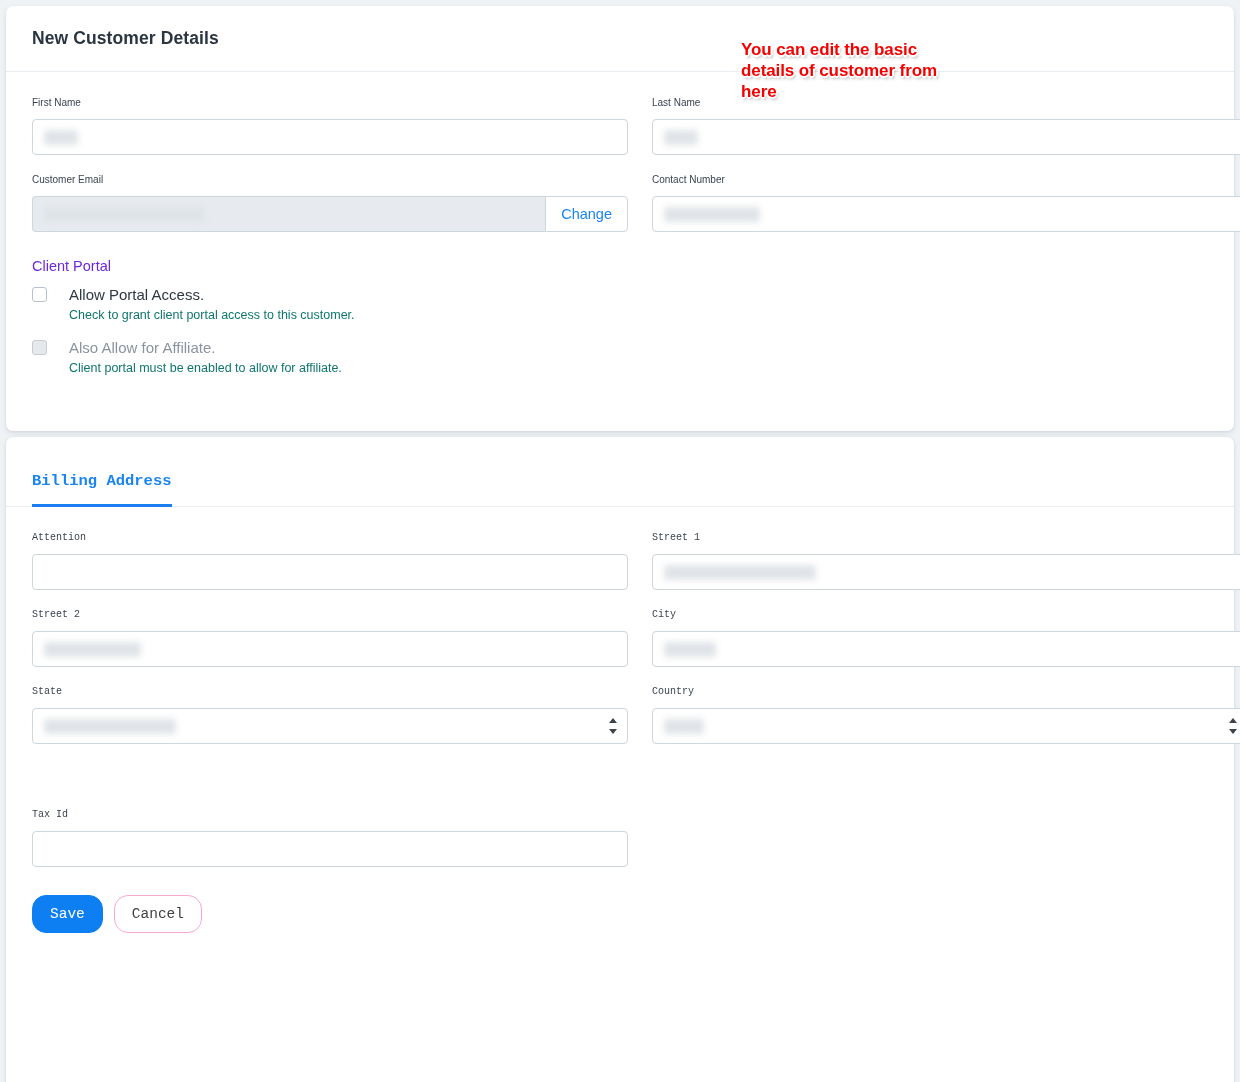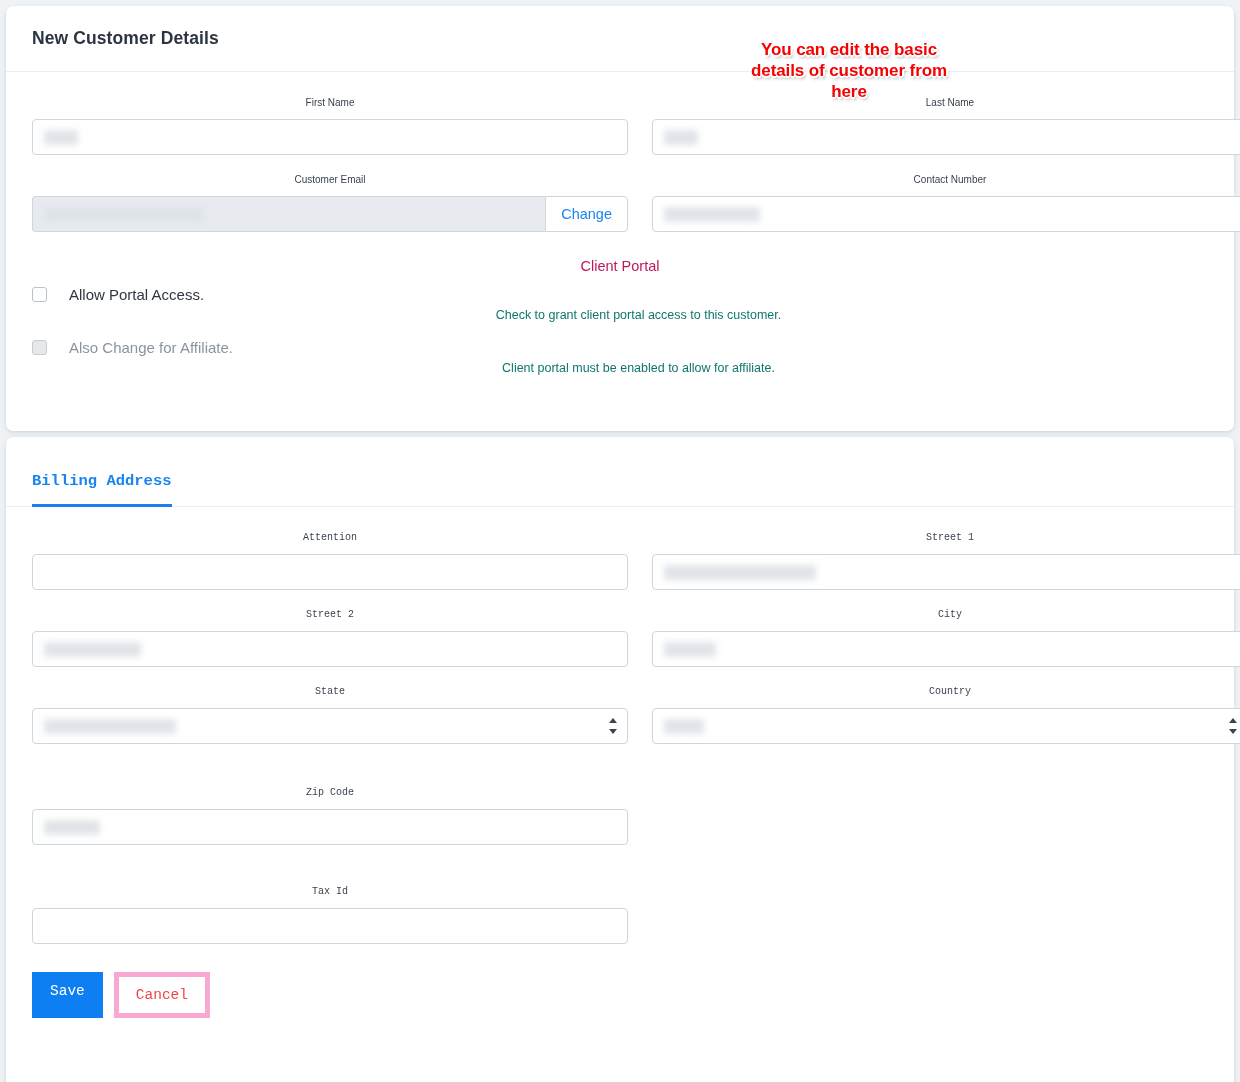--- a/index.html
+++ b/index.html
@@ -12,21 +12,20 @@
     font-family: "Liberation Sans", sans-serif;
     -webkit-font-smoothing: antialiased;
   }
 
   .page {
     position: relative;
     width: 1240px;
     height: 1082px;
     background: #eff3f6;
     overflow: hidden;
-    text-align: center;
   }
 
   
   .card {
     position: absolute;
     left: 6px;
     width: 1228px;
     background: #ffffff;
     border-radius: 7px;
     box-shadow: 0 1px 3px rgba(20,40,60,.10), 0 3px 9px rgba(20,40,60,.055);
@@ -131,21 +130,21 @@
     width: 0; height: 0;
     border-left: 4.5px solid transparent;
     border-right: 4.5px solid transparent;
   }
   .sel-arrows i.up { border-bottom: 5px solid #3c434b; }
   .sel-arrows i.dn { border-top: 5px solid #3c434b; }
 
   
   .portal-head {
     font-size: 14.5px;
-    color: #be185d;
+    color: #6d28d9;
     margin: 2px 0 10px 0;
   }
   .chk-row { display: flex; align-items: flex-start; margin-bottom: 2px; margin-top: 8px; }
   .chk {
     width: 15px; height: 15px;
     border: 1px solid #b9c2cc;
     border-radius: 3px;
     background: #fff;
     margin-top: 3px;
     flex: 0 0 auto;
@@ -190,27 +189,27 @@
     position: absolute;
     left: 0; right: 22px; bottom: -1px;
     height: 3px;
     background: #1a7df0;
   }
 
   
   .btn-row { display: flex; gap: 11px; padding: 12px 0 0 0; }
   .btn {
     font-size: 14.5px;
-    border-radius: 0;
+    border-radius: 14px;
     padding: 9px 17px;
     cursor: pointer;
     line-height: 18px;
   }
   .btn-primary { background: #0d7ff2; color: #fff; border: 1px solid #0d7ff2; font-weight: normal; }
-  .btn-default { background: #fff; color: #ef4444; border: 5px solid #f9a8d4; }
+  .btn-default { background: #fff; color: #404040; border: 1px solid #f9a8d4; }
 
   
   .annot {
     position: absolute;
     left: 741px;
     top: 39px;
     width: 216px;
     font-size: 17px;
     font-weight: bold;
     line-height: 21px;
@@ -278,21 +277,21 @@
         <div class="portal-head">Client Portal</div>
 
         <div class="chk-row">
           <span class="chk"></span>
           <span class="chk-label">Allow Portal Access.</span>
         </div>
         <div class="chk-help">Check to grant client portal access to this customer.</div>
 
         <div class="chk-row">
           <span class="chk disabled"></span>
-          <span class="chk-label muted">Also Change for Affiliate.</span>
+          <span class="chk-label muted">Also Allow for Affiliate.</span>
         </div>
         <div class="chk-help">Client portal must be enabled to allow for affiliate.</div>
       </div>
 
     </div>
   </div>
 
   <div class="card" id="card-address">
 
     <div class="tabs">
@@ -346,26 +345,20 @@
             <span class="redact" style="width:40px"></span>
             <span class="sel-arrows">
                 <i class="up"></i>
                 <i class="dn"></i>
               </span>
           </div>
         </div>
       </div>
 
       <div class="row2" style="margin-top:24px">
-        <div class="field">
-          <label class="fl">Zip Code</label>
-          <div class="control">
-            <span class="redact" style="width:56px"></span>
-          </div>
-        </div>
         <div></div>
       </div>
 
       <div class="row2" style="margin-top:22px">
         <div class="field">
           <label class="fl">Tax Id</label>
           <div class="control"></div>
         </div>
         <div></div>
       </div>

